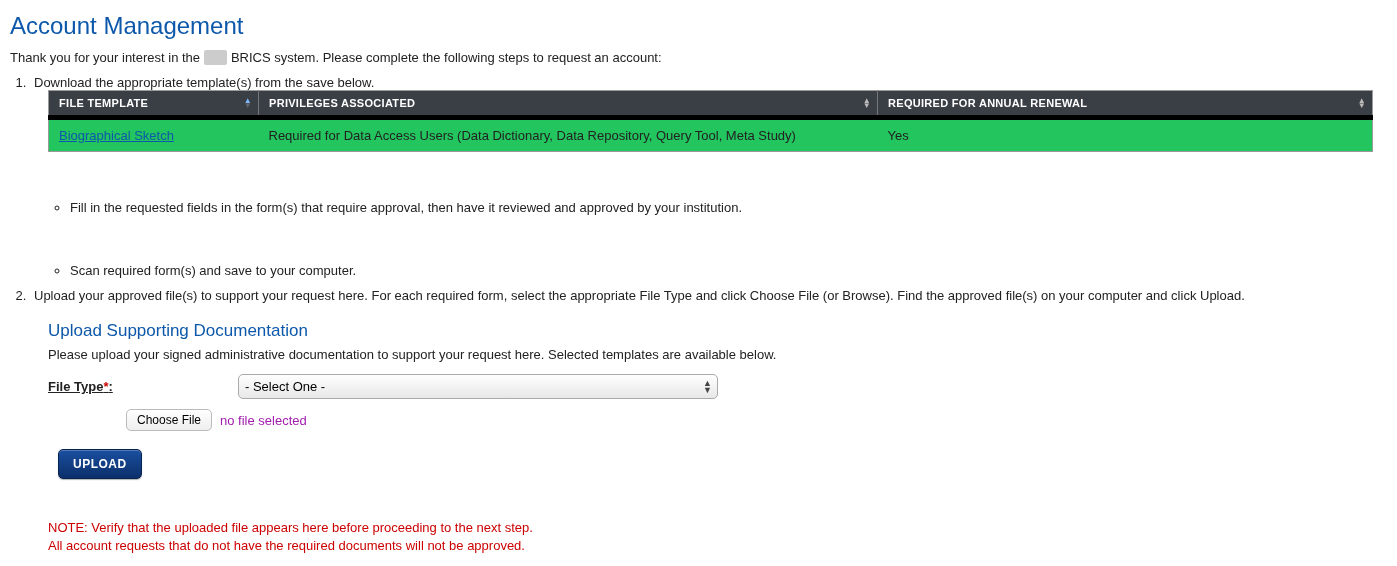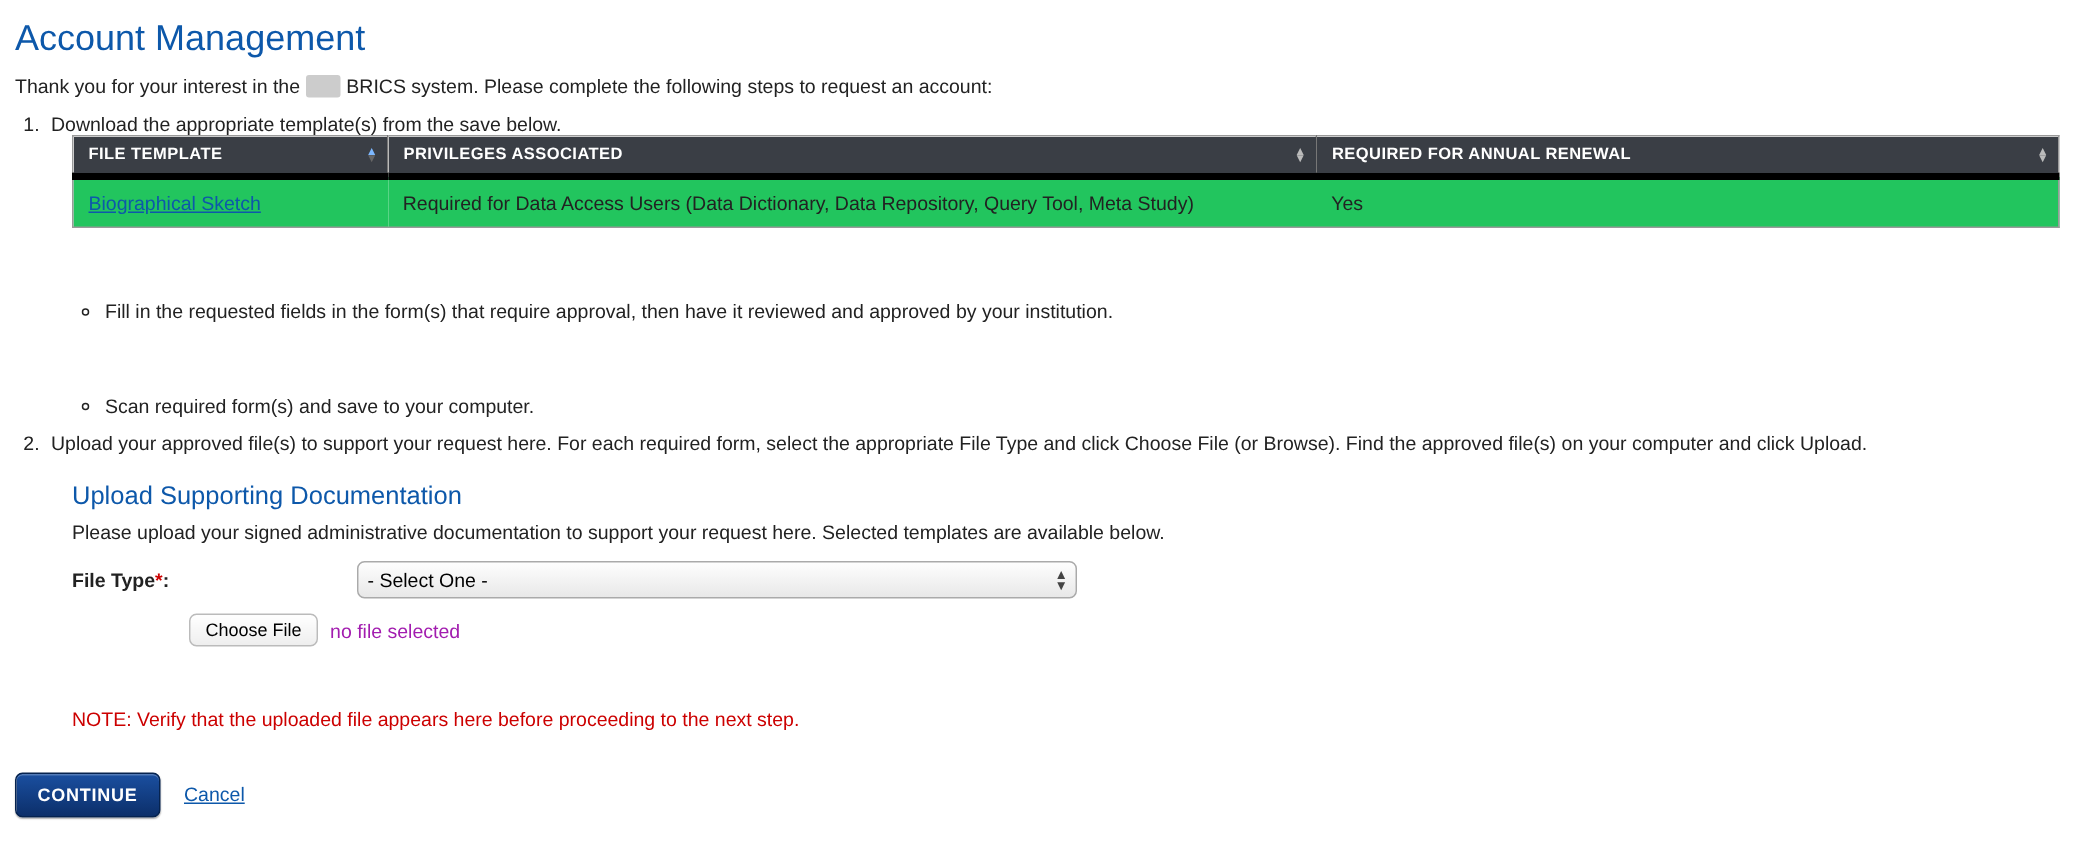--- a/index.html
+++ b/index.html
@@ -70,20 +70,21 @@
     font-size: 13px;
     border-top: 5px solid #000000;
   }
   a.textlink { color: #0d58aa; text-decoration: underline; }
 
   
   .form-row {
     display: flex;
     align-items: center;
     margin: 12px 0 0 14px;
+    text-decoration: underline;
   }
   .form-label {
     width: 190px;
     font-weight: 700;
     font-size: 13px;
   }
   .req-star { color: #cc0000; }
   .select-wrap {
     position: relative;
     width: 480px;
@@ -221,23 +222,27 @@
             <span>▼</span>
           </span>
       </div>
     </div>
 
     <div class="file-row">
       <button type="button" class="choose">Choose File</button>
       <span class="nofile">no file selected</span>
     </div>
 
+    <div class="upload-btn-wrap">
+      <button type="button" class="primary">UPLOAD</button>
+    </div>
 
     <div class="note">
       <div>NOTE: Verify that the uploaded file appears here before proceeding to the next step.</div>
+      <div>All account requests that do not have the required documents will not be approved.</div>
     </div>
   </li>
 </ol>
 
 <div class="actions">
   <button type="button" class="primary">CONTINUE</button>
   <a href="#" class="textlink">Cancel</a>
 </div>
 
 </body></html>

